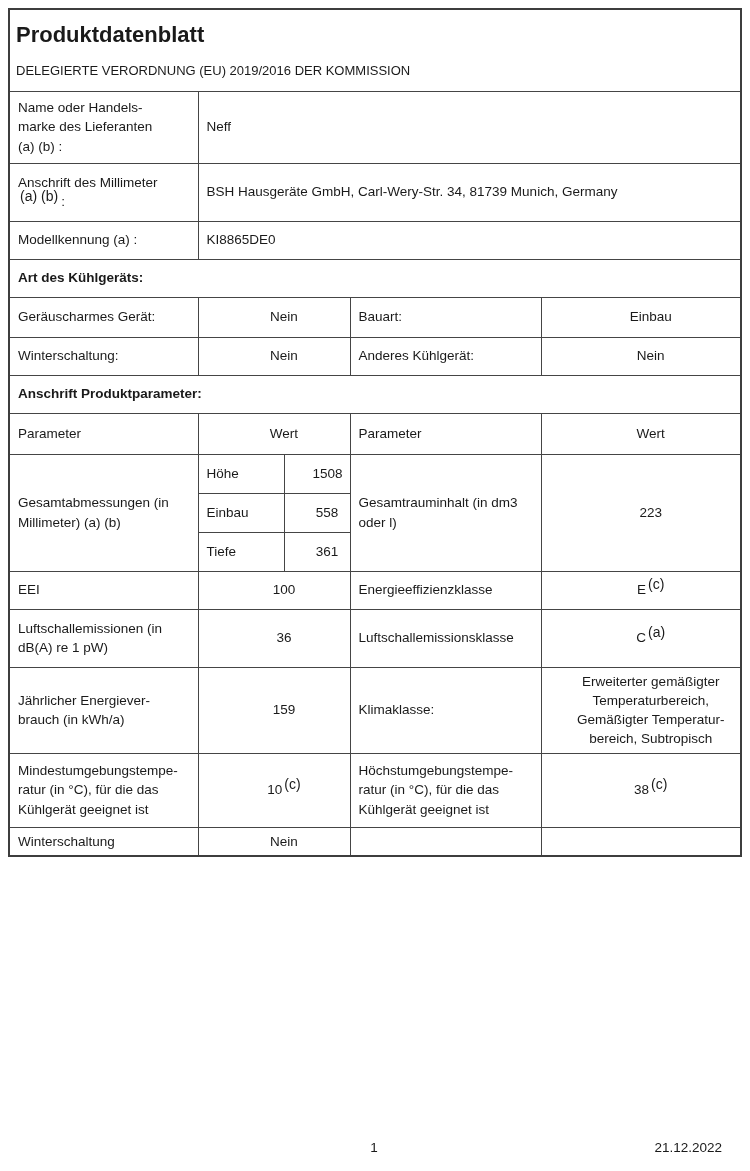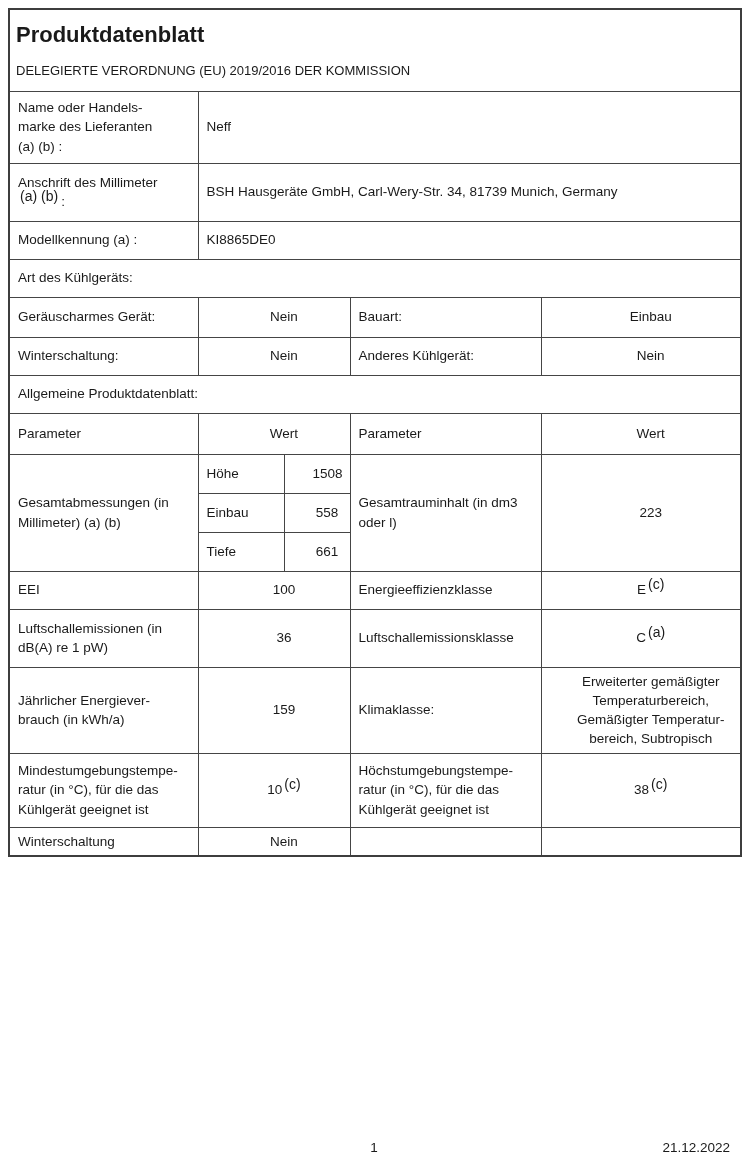--- a/index.html
+++ b/index.html
@@ -23,41 +23,41 @@
     border: 2px solid #3d3d3d;
   }
   td {
     border: 1.5px solid #454545;
     padding: 4px 8px;
     vertical-align: middle;
     overflow: hidden;
   }
   .b { font-weight: normal; margin-left: 36px; }
   .c { text-align: center; padding-left: 28px; }
-  .heading-cell { font-weight: normal; margin-top: 20px; }
+  .heading-cell { font-weight: bold; margin-top: 20px; }
 
   .title { font-size: 22px; font-weight: bold; margin: 2px 0 14px 0; line-height: 1.2; }
   .subtitle { font-size: 13px; }
   .header-cell { vertical-align: middle; padding: 8px 6px; }
 
   sup.note {
     font-size: 14px;
     vertical-align: 5px;
     margin-left: 2px;
     line-height: 0;
   }
   .colon { margin-left: 3px; }
 
   .footer {
     position: absolute; left: 8px; top: 1140px;
     width: 732px; height: 20px;
     font-size: 13.5px;
   }
   .footer .pagenum { position: absolute; left: 0; right: 0; text-align: center; }
-  .footer .date { position: absolute; right: 10px; top: 0; }
+  .footer .date { position: absolute; right: 18px; top: 0; }
 </style>
 </head>
 <body>
 
 <div class="page">
 
   <table class="sheet">
     <colgroup>
       <col style="width:189px">
       <col style="width:86px">
@@ -103,21 +103,21 @@
       <td class="c">Einbau</td>
     </tr>
     <tr style="height:38px">
       <td>Winterschaltung:</td>
       <td colspan="2" class="c">Nein</td>
       <td>Anderes Kühlgerät:</td>
       <td class="c">Nein</td>
     </tr>
 
     <tr style="height:38px">
-      <td colspan="5" class="heading-cell">Allgemeine Produktdatenblatt:</td>
+      <td colspan="5" class="heading-cell">Anschrift Produktparameter:</td>
     </tr>
 
     <tr style="height:41px">
       <td>Parameter</td>
       <td colspan="2" class="c">Wert</td>
       <td>Parameter</td>
       <td class="c">Wert</td>
     </tr>
 
     <tr style="height:39px">
@@ -126,21 +126,21 @@
       <td class="c">1508</td>
       <td rowspan="3">Gesamtrauminhalt (in dm3<br>oder l)</td>
       <td rowspan="3" class="c">223</td>
     </tr>
     <tr style="height:39px">
       <td>Einbau</td>
       <td class="c">558</td>
     </tr>
     <tr style="height:39px">
       <td>Tiefe</td>
-      <td class="c">661</td>
+      <td class="c">361</td>
     </tr>
 
     <tr style="height:38px">
       <td>EEI</td>
       <td colspan="2" class="c">100</td>
       <td>Energieeffizienzklasse</td>
       <td class="c"><span>E</span><sup class="note">(c)</sup></td>
     </tr>
 
     <tr style="height:58px">

